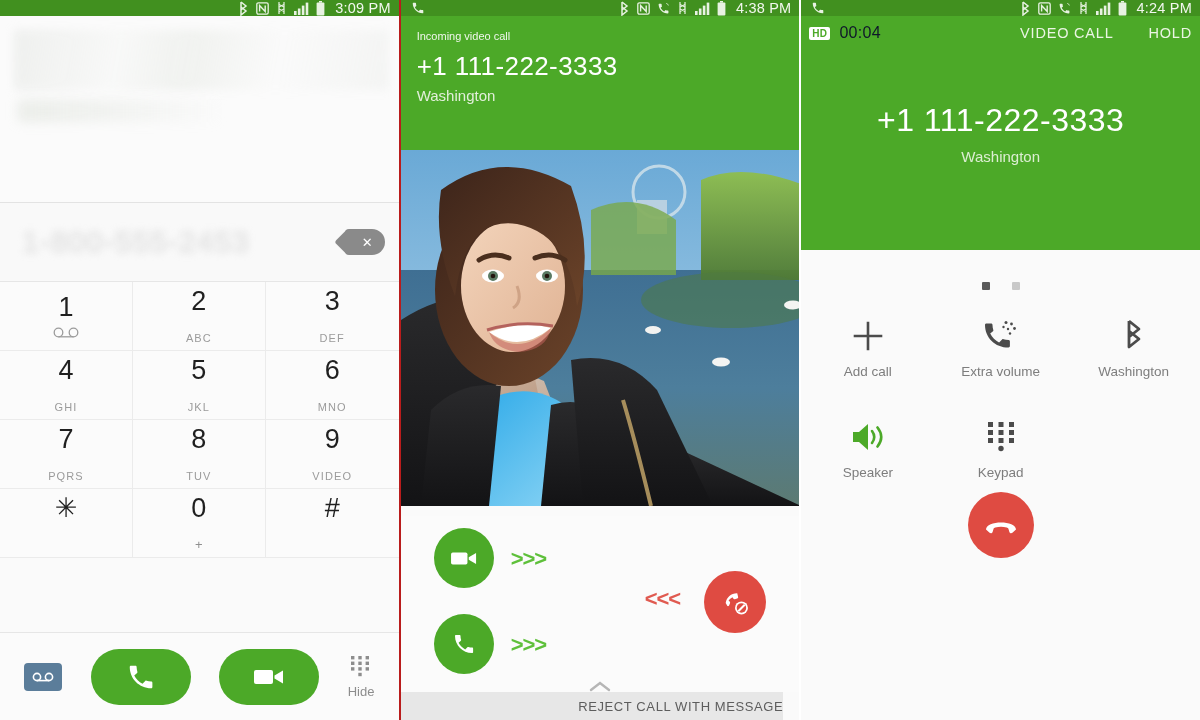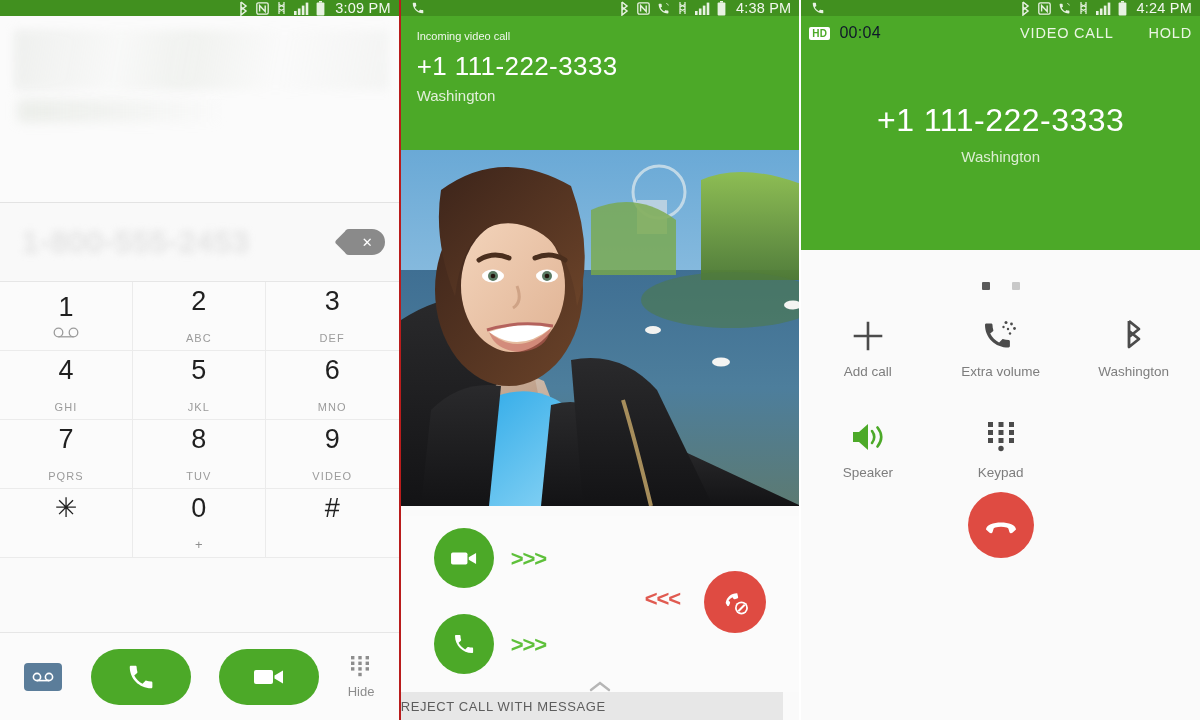--- a/index.html
+++ b/index.html
@@ -110,21 +110,21 @@
   .circ.red{background:#df4b42;}
   .chev{position:absolute;font-size:22px;letter-spacing:-1px;font-weight:bold;line-height:1;}
   .chev.g{color:#5ec03a;}
   .chev.r{color:#e05a50;}
   .p2-caret{
     position:absolute;left:0;right:0;bottom:28px;height:16px;
     display:flex;align-items:flex-end;justify-content:center;
   }
   .p2-rejectbar{
     position:absolute;left:0;right:16px;bottom:0;height:28px;background:#e7e7e7;
-    display:flex;align-items:center;justify-content:flex-start;
+    display:flex;align-items:center;justify-content:flex-end;
   }
   .p2-rejectbar span{font-size:13px;color:#5d5d5d;letter-spacing:.6px;}
 
   
   .p3-green{background:#4ca928;height:234px;position:relative;}
   .p3-bar{height:34px;display:flex;align-items:center;padding:0 8px;box-sizing:border-box;}
   .hd{
     background:#ffffff;color:#4ca928;font-size:10px;font-weight:bold;
     border-radius:2px;padding:1px 3px;line-height:11px;letter-spacing:.3px;margin-right:9px;
   }

